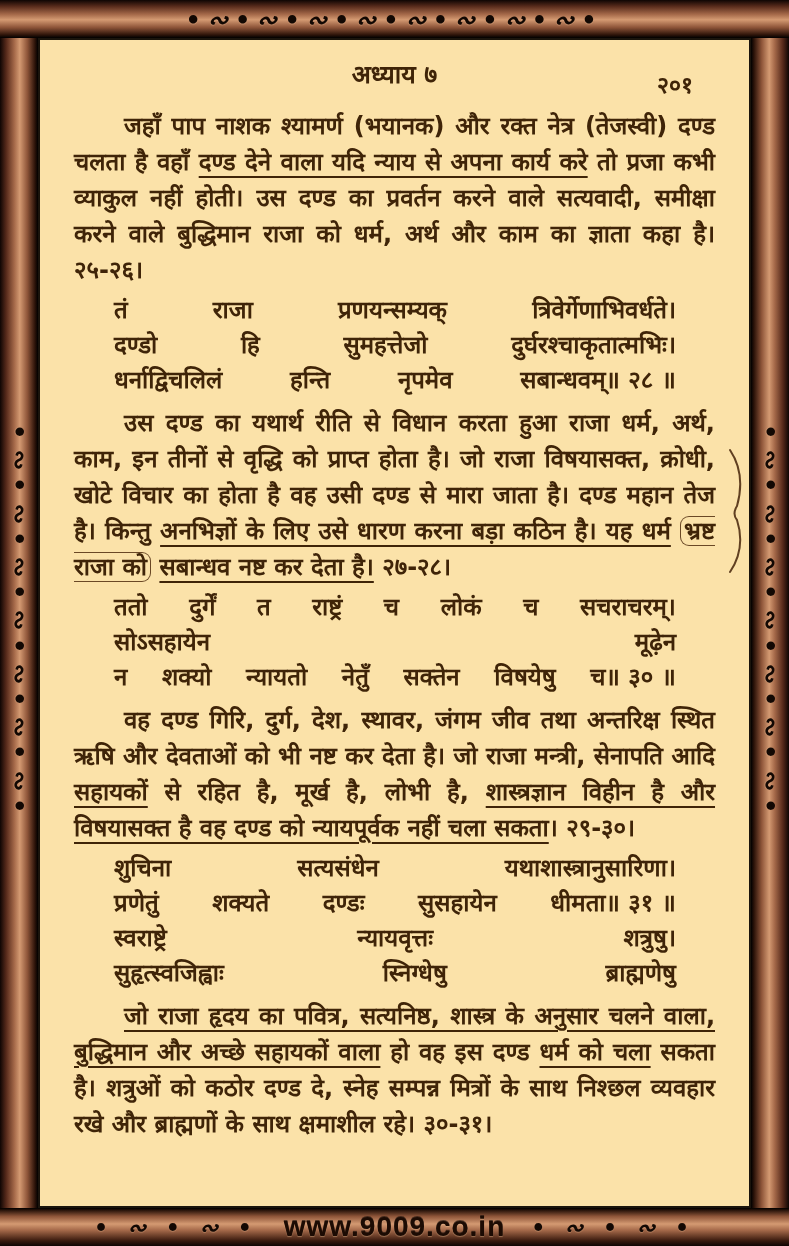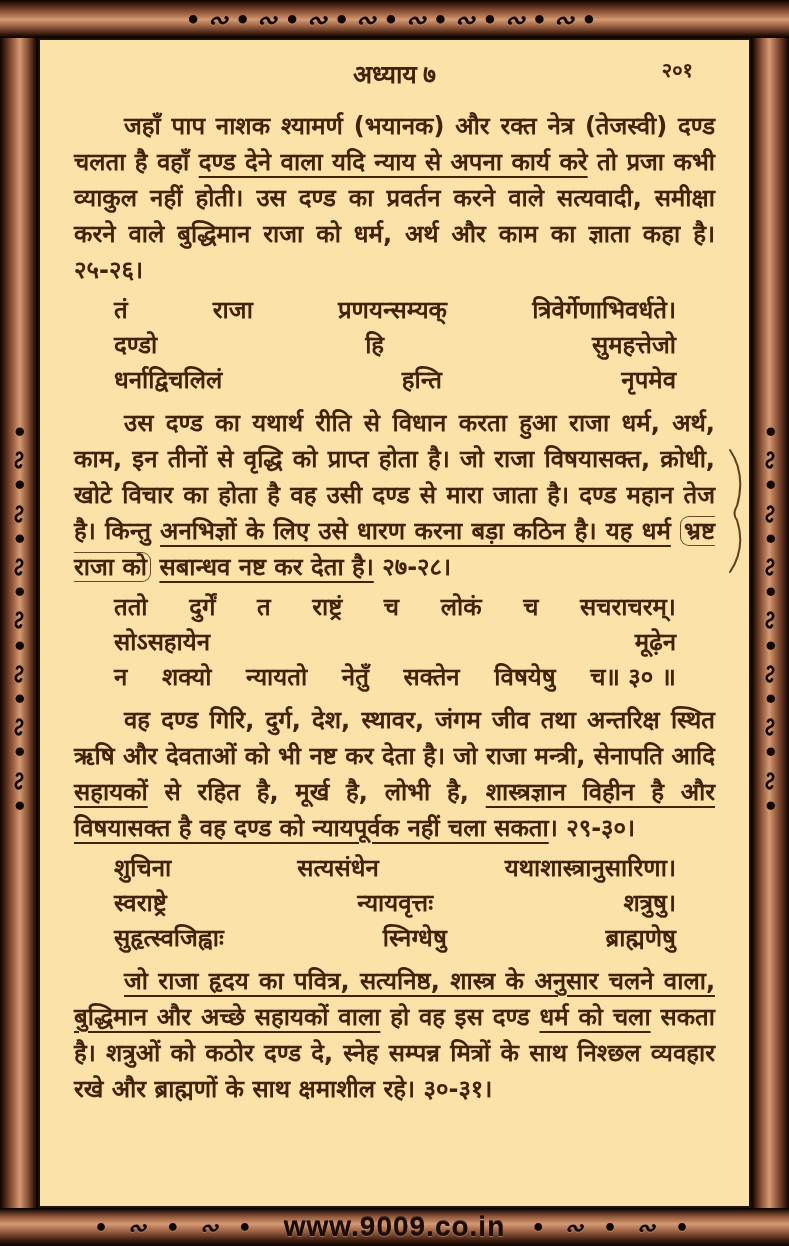--- a/index.html
+++ b/index.html
@@ -24,24 +24,24 @@
     text-shadow:0 1px 1px rgba(255,205,160,.28);}
   .ornaments.vertical{writing-mode:vertical-rl;letter-spacing:9px;}
   .orn-glyph{display:inline-block;transform:skewX(-10deg);}
 
   
   .inner{position:absolute;left:38px;top:38px;width:713px;height:1170px;
     box-sizing:border-box;border:2px solid #1a140c;
     background:var(--parchment,#fbe2a9);
     padding:16px 34px 0 34px;overflow:hidden;color:var(--ink,#3f2408);}
 
-  .page-header{position:relative;height:44px;margin-bottom:8px;font-family:Liberation Serif, serif;}
+  .page-header{position:relative;height:44px;margin-bottom:8px;}
   .chapter-title{position:absolute;left:0;right:0;text-align:center;
     font-size:25px;font-weight:bold;}
-  .page-number{position:absolute;right:22px;top:0;font-size:20px;font-weight:bold;}
+  .page-number{position:absolute;right:22px;top:12px;font-size:23px;font-weight:bold;}
 
   .para{margin:0 0 4px 0;font-size:24px;line-height:36px;font-weight:bold;
     text-align:justify;text-indent:50px;}
   .wavy{text-decoration-line:underline;text-decoration-style:wavy;
     text-decoration-color:rgba(88,53,22,.85);text-decoration-thickness:1.5px;
     text-underline-offset:6px;text-decoration:underline;}
   .boxed{border:1.6px solid rgba(80,45,15,.85);border-radius:9px;padding:0 3px;}
 
   .shloka{margin:5px 0 7px 40px;width:562px;}
   .shloka-line{display:flex;justify-content:space-between;
@@ -94,25 +94,27 @@
           <div class="shloka-line">
             <span class="shloka-word">तं</span>
             <span class="shloka-word">राजा</span>
             <span class="shloka-word">प्रणयन्सम्यक्</span>
             <span class="shloka-word">त्रिवेर्गेणाभिवर्धते।</span>
           </div>
           <div class="shloka-line">
             <span class="shloka-word">दण्डो</span>
             <span class="shloka-word">हि</span>
             <span class="shloka-word">सुमहत्तेजो</span>
+            <span class="shloka-word">दुर्घरश्चाकृतात्मभिः।</span>
           </div>
           <div class="shloka-line">
             <span class="shloka-word">धर्नाद्विचलिलं</span>
             <span class="shloka-word">हन्ति</span>
             <span class="shloka-word">नृपमेव</span>
+            <span class="shloka-word">सबान्धवम्॥ २८ ॥</span>
           </div>
         </div>
         <p class="para"><span>उस दण्ड का यथार्थ रीति से विधान करता हुआ राजा धर्म, अर्थ, काम, इन तीनों से वृद्धि को प्राप्त होता है। जो राजा विषयासक्त, क्रोधी, खोटे विचार का होता है वह उसी दण्ड से मारा जाता है। दण्ड महान तेज है। किन्तु </span><span class="wavy">अनभिज्ञों के लिए उसे धारण करना बड़ा कठिन है। यह धर्म</span><span> </span><span class="boxed">भ्रष्ट राजा को</span><span> </span><span class="wavy">सबान्धव नष्ट कर देता है।</span><span> २७-२८।</span></p>
         <div class="shloka">
           <div class="shloka-line">
             <span class="shloka-word">ततो</span>
             <span class="shloka-word">दुर्गें</span>
             <span class="shloka-word">त</span>
             <span class="shloka-word">राष्ट्रं</span>
             <span class="shloka-word">च</span>
@@ -135,20 +137,27 @@
           </div>
         </div>
         <p class="para"><span>वह दण्ड गिरि, दुर्ग, देश, स्थावर, जंगम जीव तथा अन्तरिक्ष स्थित ऋषि और देवताओं को भी नष्ट कर देता है। जो राजा मन्त्री, सेनापति आदि </span><span class="wavy">सहायकों</span><span> से रहित है, मूर्ख है, लोभी है, </span><span class="wavy">शास्त्रज्ञान विहीन है और विषयासक्त है वह दण्ड को न्यायपूर्वक नहीं चला सकता</span><span>। २९-३०।</span></p>
         <div class="shloka">
           <div class="shloka-line">
             <span class="shloka-word">शुचिना</span>
             <span class="shloka-word">सत्यसंधेन</span>
             <span class="shloka-word">यथाशास्त्रानुसारिणा।</span>
           </div>
           <div class="shloka-line">
+            <span class="shloka-word">प्रणेतुं</span>
+            <span class="shloka-word">शक्यते</span>
+            <span class="shloka-word">दण्डः</span>
+            <span class="shloka-word">सुसहायेन</span>
+            <span class="shloka-word">धीमता॥ ३१ ॥</span>
+          </div>
+          <div class="shloka-line">
             <span class="shloka-word">स्वराष्ट्रे</span>
             <span class="shloka-word">न्यायवृत्तः</span>
             <span class="shloka-word">शत्रुषु।</span>
           </div>
           <div class="shloka-line">
             <span class="shloka-word">सुहृत्स्वजिह्वाः</span>
             <span class="shloka-word">स्निग्धेषु</span>
             <span class="shloka-word">ब्राह्मणेषु</span>
           </div>
         </div>

